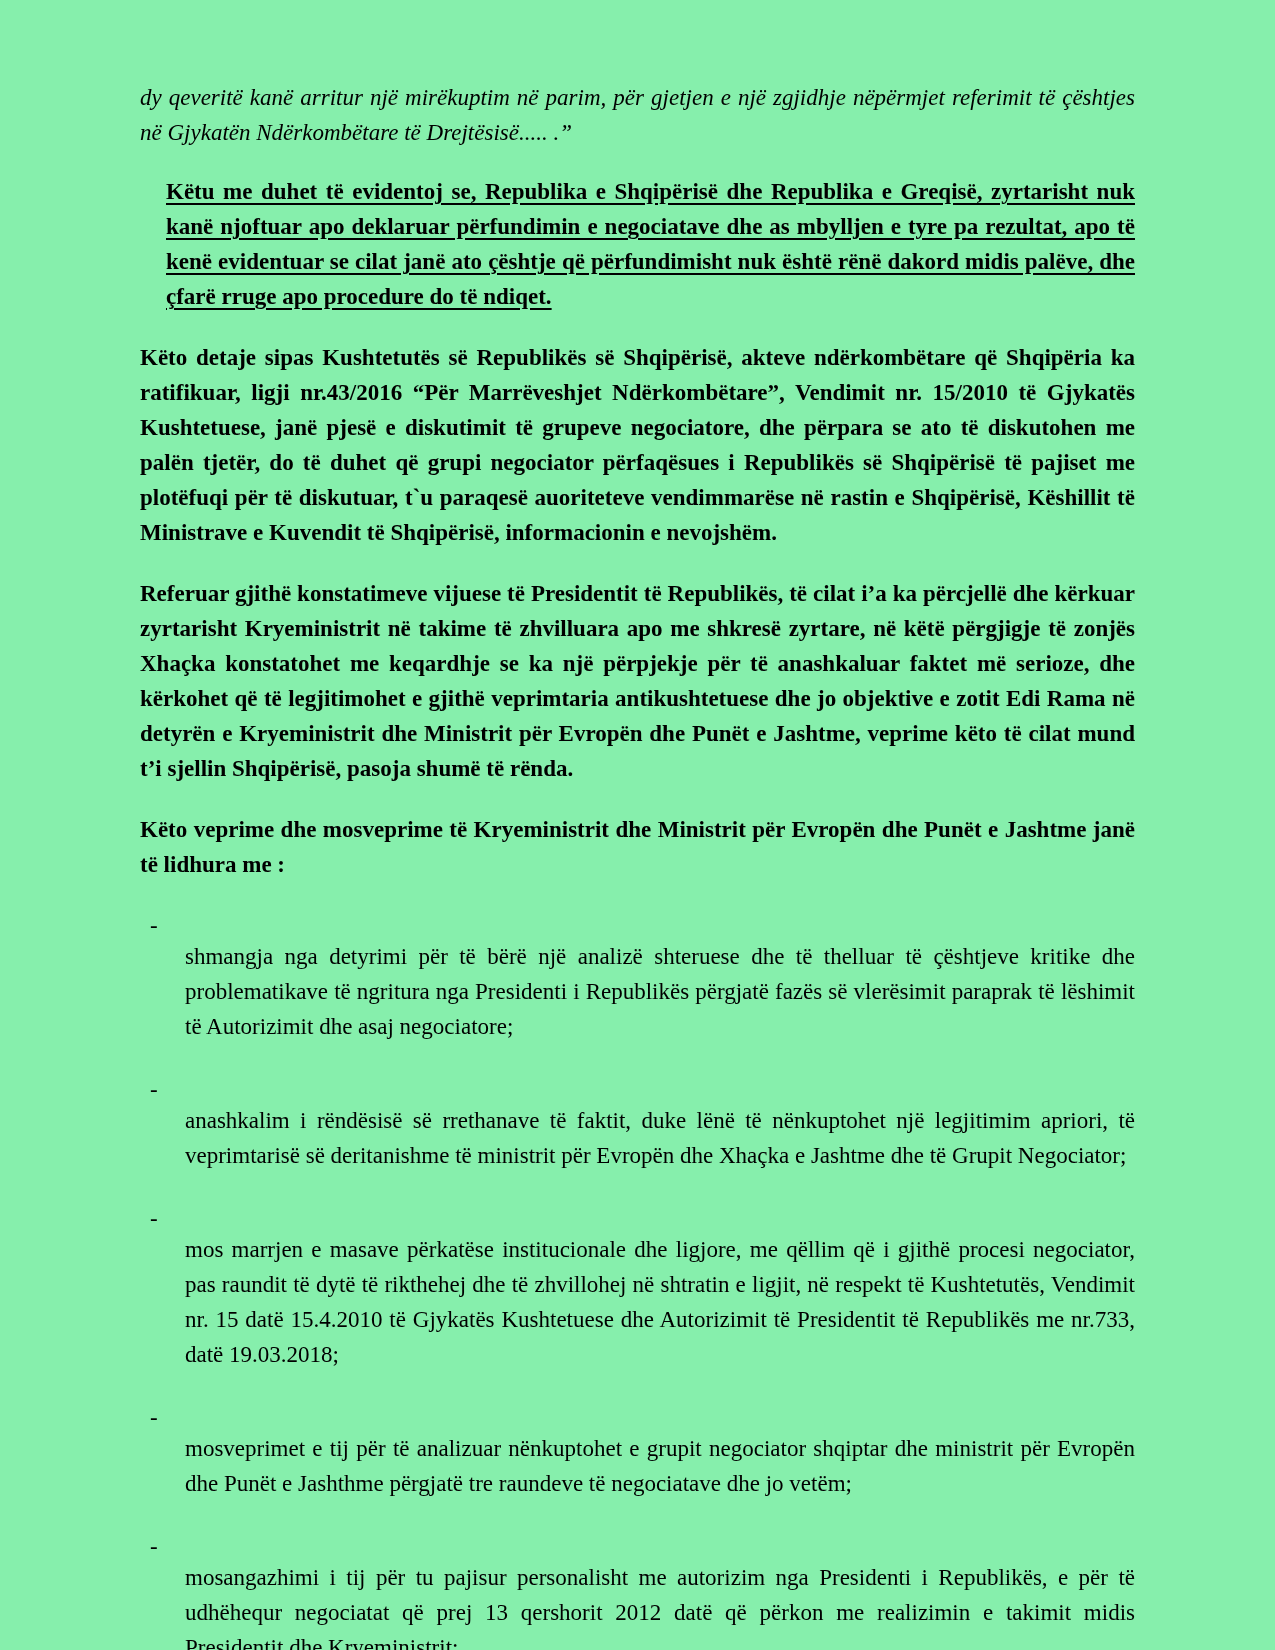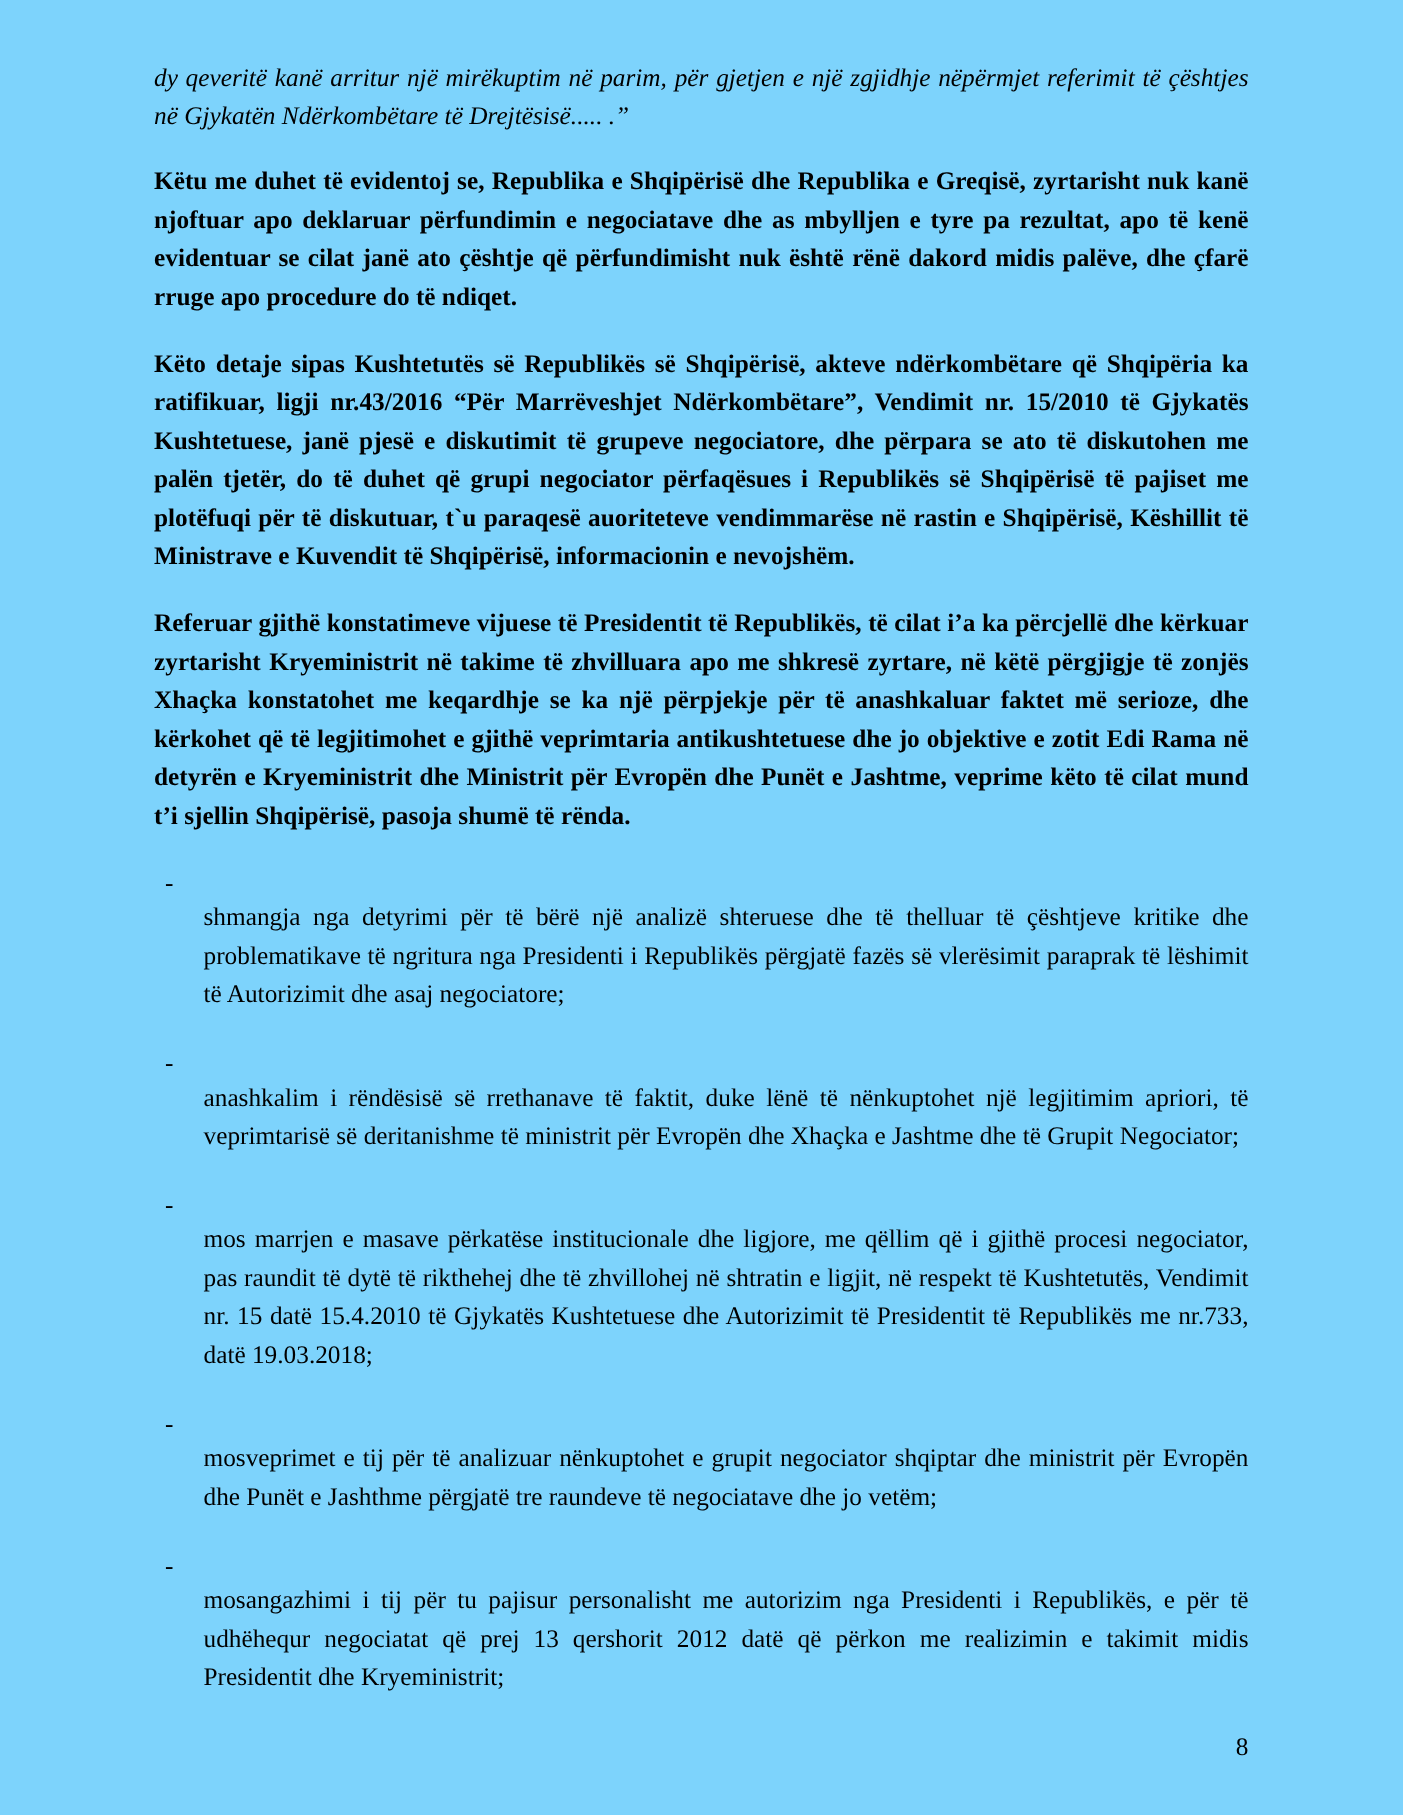--- a/index.html
+++ b/index.html
@@ -5,41 +5,43 @@
   html, body {
     margin: 0;
     padding: 0;
     background: #ffffff;
   }
   .page {
     position: relative;
     width: 1275px;
     height: 1650px;
     margin: 0 auto;
-    background: #7dd3fc;
+    background: #86efac;
     overflow: hidden;
     box-sizing: border-box;
-    padding: 53px 140px 0 140px;
+    padding: 80px 140px 0 140px;
     font-family: "Liberation Serif", "DejaVu Serif", serif;
     font-size: 23px;
     line-height: 35px;
     color: #000000;
   }
   .para {
     margin: 0 0 24px 0;
     text-align: justify;
   }
   .para.quote {
     font-style: italic;
   }
   .para.emphasis {
     font-weight: bold;
+    text-decoration: underline;
     text-decoration-thickness: 2px;
     text-underline-offset: 4px;
     margin-bottom: 26px;
+    margin-left: 26px;
   }
   .para.body-para {
     margin-bottom: 26px;
     font-weight: bold;
   }
   .bullet-list {
     margin: 0;
   }
   .bullet-item {
     display: flex;
@@ -66,20 +68,21 @@
 <div class="page">
 
   <p class="para quote">dy qeveritë kanë arritur një mirëkuptim në parim, për gjetjen e një zgjidhje nëpërmjet referimit të çështjes në Gjykatën Ndërkombëtare të Drejtësisë..... .”</p>
 
   <p class="para emphasis">Këtu me duhet të evidentoj se, Republika e Shqipërisë dhe Republika e Greqisë, zyrtarisht nuk kanë njoftuar apo deklaruar përfundimin e negociatave dhe as mbylljen e tyre pa rezultat, apo të kenë evidentuar se cilat janë ato çështje që përfundimisht nuk është rënë dakord midis palëve, dhe çfarë rruge apo procedure do të ndiqet.</p>
 
   <p class="para body-para">Këto detaje sipas Kushtetutës së Republikës së Shqipërisë, akteve ndërkombëtare që Shqipëria ka ratifikuar, ligji nr.43/2016 “Për Marrëveshjet Ndërkombëtare”, Vendimit nr. 15/2010 të Gjykatës Kushtetuese, janë pjesë e diskutimit të grupeve negociatore, dhe përpara se ato të diskutohen me palën tjetër, do të duhet që grupi negociator përfaqësues i Republikës së Shqipërisë të pajiset me plotëfuqi për të diskutuar, t`u paraqesë auoriteteve vendimmarëse në rastin e Shqipërisë, Këshillit të Ministrave e Kuvendit të Shqipërisë, informacionin e nevojshëm.</p>
 
   <p class="para body-para">Referuar gjithë konstatimeve vijuese të Presidentit të Republikës, të cilat i’a ka përcjellë dhe kërkuar zyrtarisht Kryeministrit në takime të zhvilluara apo me shkresë zyrtare, në këtë përgjigje të zonjës Xhaçka konstatohet me keqardhje se ka një përpjekje për të anashkaluar faktet më serioze, dhe kërkohet që të legjitimohet e gjithë veprimtaria antikushtetuese dhe jo objektive e zotit Edi Rama në detyrën e Kryeministrit dhe Ministrit për Evropën dhe Punët e Jashtme, veprime këto të cilat mund t’i sjellin Shqipërisë, pasoja shumë të rënda.</p>
 
+  <p class="para body-para">Këto veprime dhe mosveprime të Kryeministrit dhe Ministrit për Evropën dhe Punët e Jashtme janë të lidhura me :</p>
 
   <div class="bullet-list">
 
     <div class="bullet-item">
       <span class="bullet-marker">-</span>
       <span class="bullet-text">shmangja nga detyrimi për të bërë një analizë shteruese dhe të thelluar të çështjeve kritike dhe problematikave të ngritura nga Presidenti i Republikës përgjatë fazës së vlerësimit paraprak të lëshimit të Autorizimit dhe asaj negociatore;</span>
     </div>
 
     <div class="bullet-item">
       <span class="bullet-marker">-</span>

